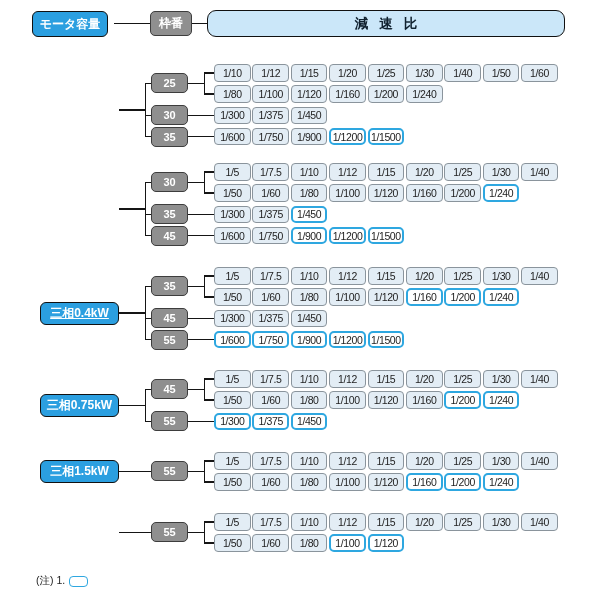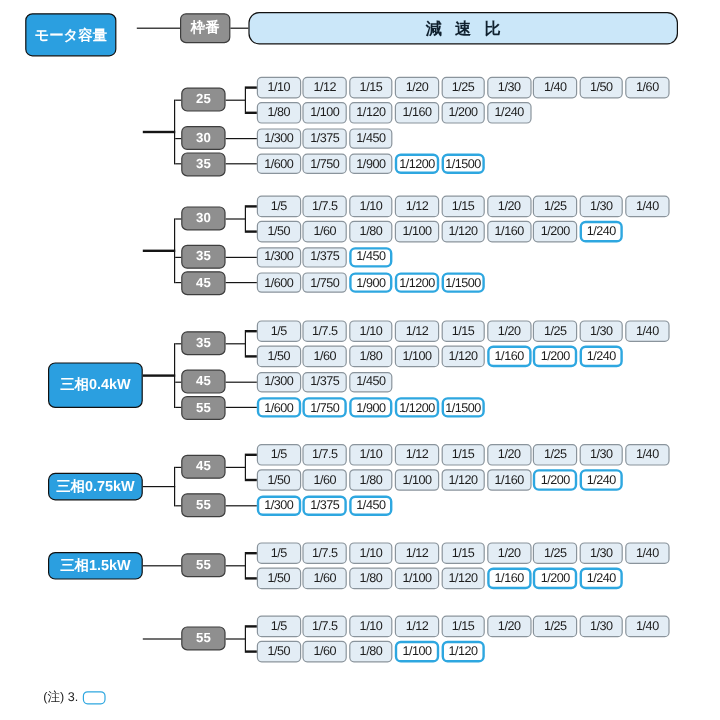--- a/index.html
+++ b/index.html
@@ -19,21 +19,21 @@
   .hline,.vline{position:absolute;background:var(--line,#151515);}
   .footnote{position:absolute;display:flex;align-items:center;gap:4px;
     font-size:10.5px;color:#222;}
   .legend-chip{display:inline-block;width:19px;height:11px;background:#fff;
     border:1.8px solid var(--accent,#2ea7e0);border-radius:4px;box-sizing:border-box;}
 </style>
 </head>
 <body>
 
 <div class="canvas">
-  <div class="box cap" style="left:21px;top:11px;width:76px;height:36px">モータ容量</div>
+  <div class="box cap" style="left:32px;top:11px;width:76px;height:26px">モータ容量</div>
   <div class="hline" style="left:114px;top:22.75px;width:36px;height:1.5px"></div>
   <div class="box frame" style="left:150px;top:11px;width:42px;height:25px;font-size:12px">枠番</div>
   <div class="hline" style="left:192px;top:22.75px;width:15px;height:1.5px"></div>
   <div class="box ratio-header" style="left:207px;top:10px;width:358px;height:27px">減速比</div>
 
   <div id="diagram" style="position:absolute;left:0;top:0;width:600px;height:600px">
       <div class="box chip" style="left: 214px; top: 64px; width: 36.6px; height: 17.5px;">1/10</div>
       <div class="box chip" style="left: 252.4px; top: 64px; width: 36.6px; height: 17.5px;">1/12</div>
       <div class="box chip" style="left: 290.8px; top: 64px; width: 36.6px; height: 17.5px;">1/15</div>
       <div class="box chip" style="left: 329.2px; top: 64px; width: 36.6px; height: 17.5px;">1/20</div>
@@ -141,21 +141,21 @@
       <div class="box chip limited" style="left: 290.8px; top: 330.9px; width: 36.6px; height: 17.5px;">1/900</div>
       <div class="box chip limited" style="left: 329.2px; top: 330.9px; width: 36.6px; height: 17.5px;">1/1200</div>
       <div class="box chip limited" style="left: 367.6px; top: 330.9px; width: 36.6px; height: 17.5px;">1/1500</div>
       <div class="hline" style="left: 188px; top: 338.9px; width: 26px; height: 1.5px;"></div>
       <div class="box frame" style="left: 151px; top: 329.65px; width: 37px; height: 20px;">55</div>
       <div class="vline" style="left: 144.75px; top: 285.65px; width: 1.5px; height: 54.75px;"></div>
       <div class="hline" style="left: 145.5px; top: 285.65px; width: 5.5px; height: 1.5px;"></div>
       <div class="hline" style="left: 145.5px; top: 317.6px; width: 5.5px; height: 1.5px;"></div>
       <div class="hline" style="left: 145.5px; top: 338.9px; width: 5.5px; height: 1.5px;"></div>
       <div class="hline" style="left: 119px; top: 312.275px; width: 26.5px; height: 1.5px;"></div>
-      <div class="box cap" style="left: 40px; top: 301.525px; width: 79px; height: 38px;">三相0.4kW</div>
+      <div class="box cap" style="left: 40px; top: 301.525px; width: 79px; height: 23px; text-decoration: underline;">三相0.4kW</div>
       <div class="box chip" style="left: 214px; top: 370px; width: 36.6px; height: 17.5px;">1/5</div>
       <div class="box chip" style="left: 252.4px; top: 370px; width: 36.6px; height: 17.5px;">1/7.5</div>
       <div class="box chip" style="left: 290.8px; top: 370px; width: 36.6px; height: 17.5px;">1/10</div>
       <div class="box chip" style="left: 329.2px; top: 370px; width: 36.6px; height: 17.5px;">1/12</div>
       <div class="box chip" style="left: 367.6px; top: 370px; width: 36.6px; height: 17.5px;">1/15</div>
       <div class="box chip" style="left: 406px; top: 370px; width: 36.6px; height: 17.5px;">1/20</div>
       <div class="box chip" style="left: 444.4px; top: 370px; width: 36.6px; height: 17.5px;">1/25</div>
       <div class="box chip" style="left: 482.8px; top: 370px; width: 36.6px; height: 17.5px;">1/30</div>
       <div class="box chip" style="left: 521.2px; top: 370px; width: 36.6px; height: 17.5px;">1/40</div>
       <div class="box chip" style="left: 214px; top: 391.3px; width: 36.6px; height: 17.5px;">1/50</div>
@@ -221,16 +221,16 @@
       <div class="box chip limited" style="left: 367.6px; top: 534.3px; width: 36.6px; height: 17.5px;">1/120</div>
       <div class="hline" style="left: 188px; top: 531.65px; width: 17.25px; height: 1.5px;"></div>
       <div class="vline" style="left: 203.75px; top: 521px; width: 1.5px; height: 22.8px;"></div>
       <div class="hline" style="left: 204.5px; top: 521px; width: 9.5px; height: 1.5px;"></div>
       <div class="hline" style="left: 204.5px; top: 542.3px; width: 9.5px; height: 1.5px;"></div>
       <div class="box frame" style="left: 151px; top: 522.4px; width: 37px; height: 20px;">55</div>
       <div class="hline" style="left: 119px; top: 531.65px; width: 32px; height: 1.5px;"></div>
     </div>
 
   <div class="footnote" style="left:36px;top:574px">
-    <span>(注) 3.</span>
+    <span>(注) 1.</span>
     <span class="legend-chip"></span>
   </div>
 </div>
 
 </body></html>

